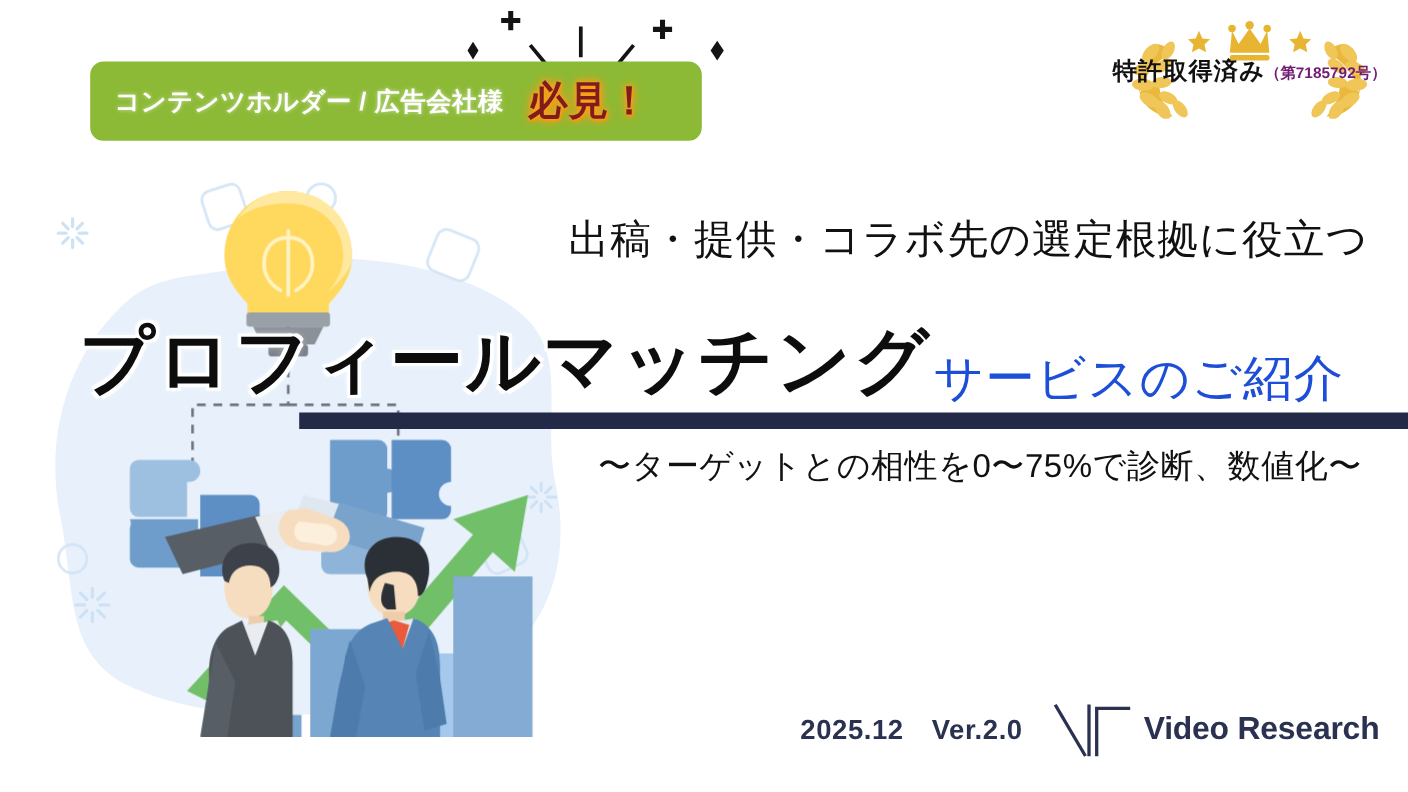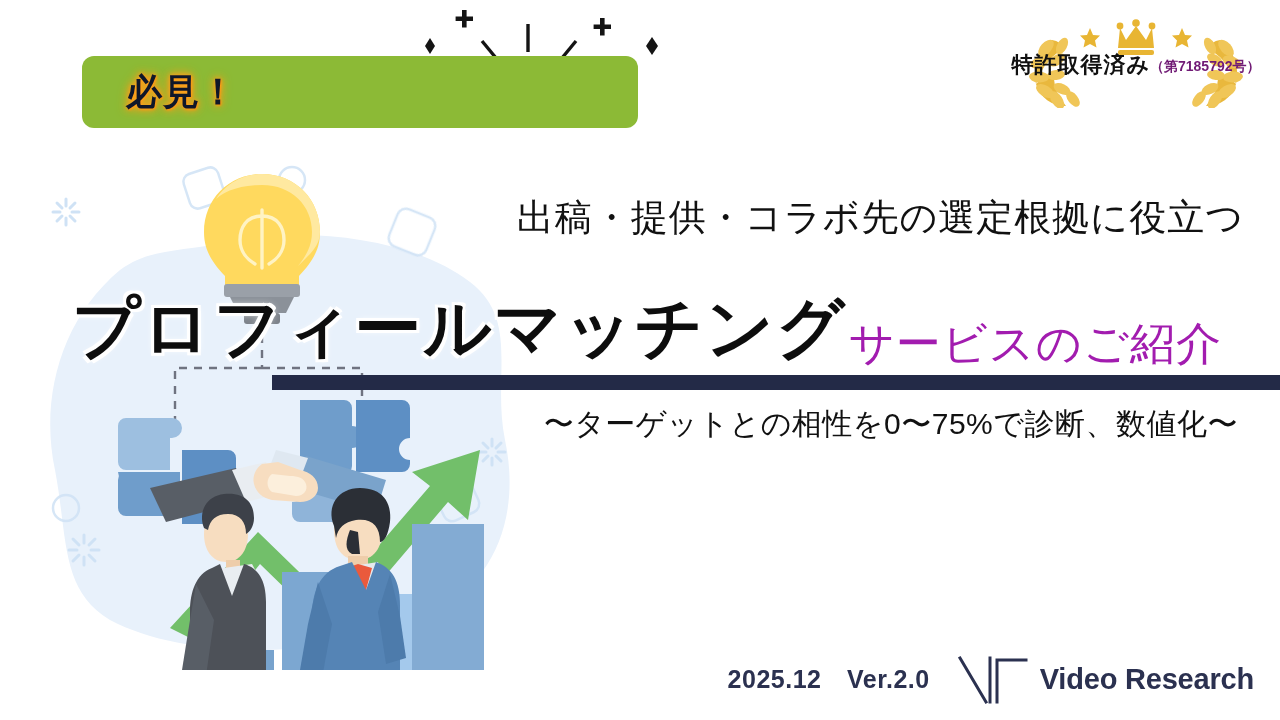--- a/index.html
+++ b/index.html
@@ -30,21 +30,21 @@
   }
   .eyebrow-main {
     color:#ffffff;
     font-size:23px; font-weight:bold;
     letter-spacing:0.5px;
     white-space:nowrap;
     text-shadow:0 0 4px rgba(255,255,255,.55);
   }
   .eyebrow-accent {
     margin-left:22px;
-    color:#0f172a;
+    color:#7f1d1d;
     font-size:36px; font-weight:bold;
     white-space:nowrap;
     letter-spacing:1px;
     text-shadow:
       0 0 4px #ffa01e, 0 0 8px #ffa01e,
       0 0 12px #ff9a10, 1px 1px 2px #ff8c00;
   }
 
   
   .sparkles { position:absolute; left:420px; top:0; width:250px; height:66px; z-index:29; }
@@ -72,38 +72,38 @@
     position:absolute; left:72px; top:283px;
     white-space:nowrap; z-index:25;
     display:flex; align-items:flex-end;
   }
   .title-strong {
     color:#0d0d0d; font-size:67px; font-weight:bold;
     letter-spacing:2px;
     text-shadow:0 0 3px #fff,0 0 4px #fff,0 0 8px #fff,3px 3px 0 #fff,-3px 3px 0 #fff,3px -3px 0 #fff,-3px -3px 0 #fff;
   }
   .title-rest {
-    color:#a21caf; font-size:45px; font-weight:normal;
+    color:#1d4ed8; font-size:45px; font-weight:normal;
     letter-spacing:1px; margin-left:2px;
     text-shadow:0 0 3px #fff,0 0 4px #fff,2px 2px 0 #fff,-2px 2px 0 #fff,2px -2px 0 #fff,-2px -2px 0 #fff;
   }
   .rule {
     position:absolute; left:272px; top:375px; width:1008px; height:15px;
     background:#232a47; z-index:24;
   }
   .tagline {
     position:absolute; right:42px; top:404px;
     color:#111111; font-size:30px; font-weight:normal;
     letter-spacing:0.5px; white-space:nowrap; z-index:25;
     text-shadow:0 0 3px #fff,0 0 5px #fff,2px 2px 0 #fff,-2px 2px 0 #fff;
   }
 
   
   .footer {
-    position:absolute; right:26px; bottom:14px;
+    position:absolute; right:26px; bottom:30px;
     display:flex; align-items:center; gap:26px; z-index:30;
   }
   .footer-ver {
     color:#2b3150; font-size:25px; font-weight:bold;
     letter-spacing:0.5px; white-space:nowrap;
   }
   .brand { display:flex; align-items:center; gap:12px; }
   .brand-mark { width:72px; height:54px; }
   .brand-name {
     color:#2b3150; font-size:29px; font-weight:bold;
@@ -298,20 +298,21 @@
         <path d="M180 18 h4.6 v6.4 h6.4 v4.6 h-6.4 v6.4 h-4.6 v-6.4 h-6.4 v-4.6 h6.4 z"></path>
       </g>
       <g fill="#141414">
         <path d="M10 38 L15 46 L10 54 L5 46 Z"></path>
         <path d="M232 37 L238 46 L232 55 L226 46 Z"></path>
       </g>
     </svg>
   </div>
 
   <div class="eyebrow">
+    <span class="eyebrow-main">コンテンツホルダー / 広告会社様</span>
     <span class="eyebrow-accent">必見！</span>
   </div>
 
   <div class="patent">
     <svg width="252" height="102" viewBox="0 0 252 102" xmlns="http://www.w3.org/2000/svg">
 
       <g fill="#e8b533">
         <path d="M110 22 L116 34 L126 20 L136 34 L142 22 L144 42 L108 42 Z"></path>
         <rect x="108" y="44" width="36" height="5" rx="2"></rect>
         <circle cx="110" cy="20" r="3.4"></circle>

